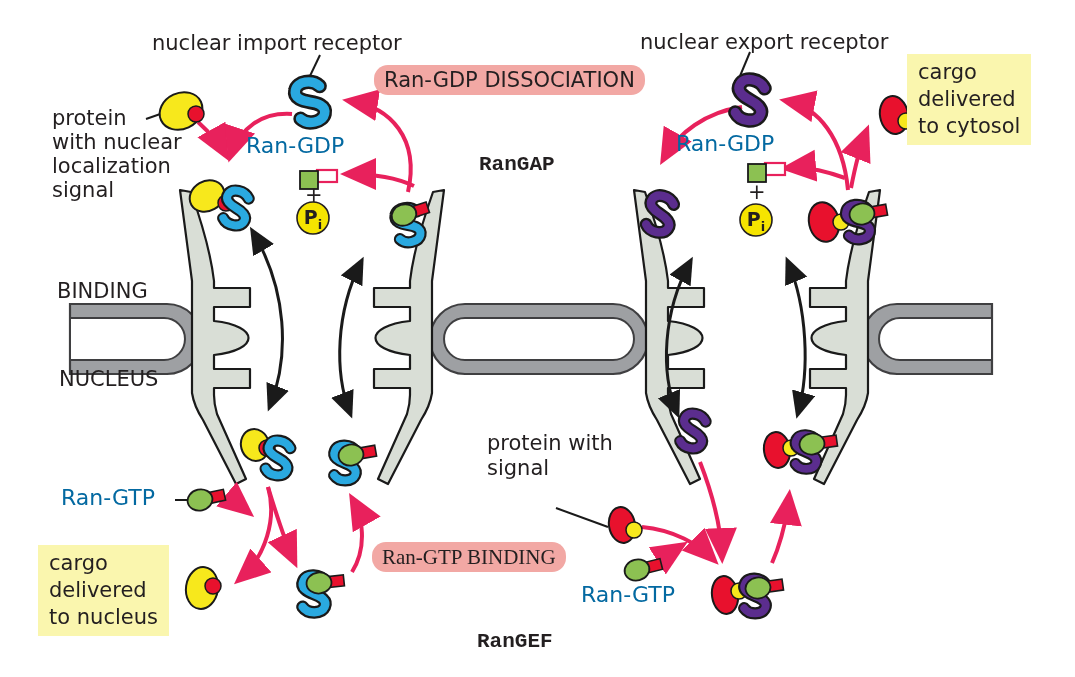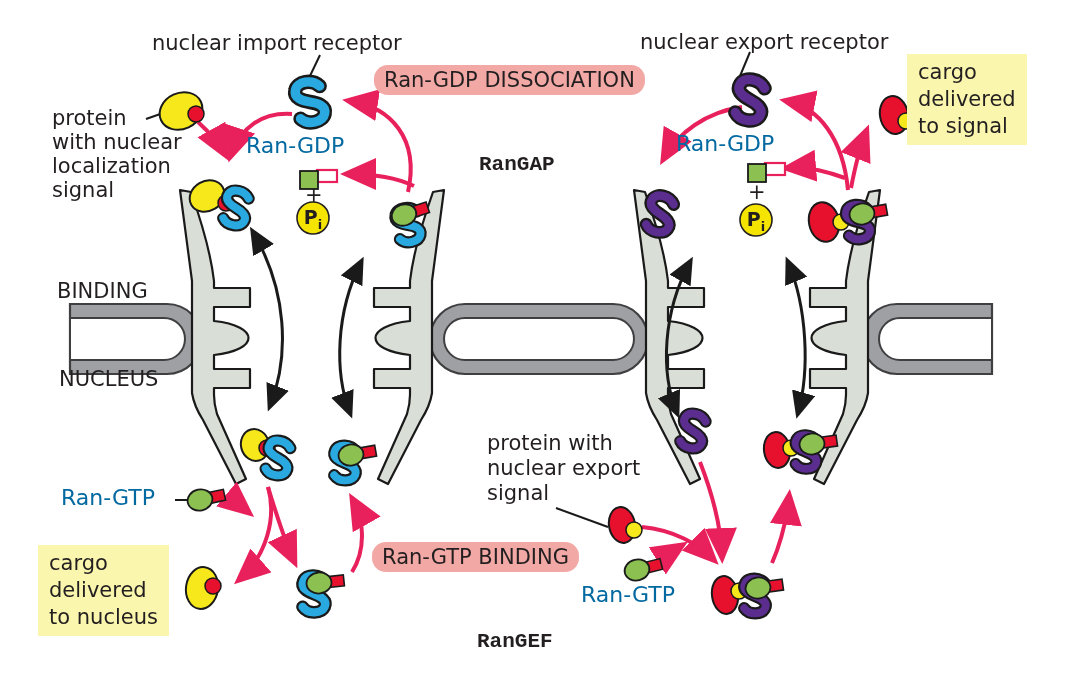--- a/index.html
+++ b/index.html
@@ -173,21 +173,21 @@
   <use href="#ranGtp" transform="translate(200,500) rotate(-12)"></use>
   <use href="#ranGtp" transform="translate(637,570) rotate(-14)"></use>
   <circle cx="313" cy="218" r="16" fill="#f5e400" stroke="#231f20" stroke-width="1.6"></circle>
   <circle cx="756" cy="220" r="16" fill="#f5e400" stroke="#231f20" stroke-width="1.6"></circle>
 </svg>
 
 <div class="lbl" style="left:152px;top:31px;">nuclear import receptor</div>
 <div class="lbl" style="left:640px;top:30px;">nuclear export receptor</div>
 
 <div class="lbl hl-pink" style="left:374px;top:65px;">Ran-GDP DISSOCIATION</div>
-<div class="lbl hl-pink" style="left:372px;top:542px;">Ran-GTP BINDING</div>
+<div class="lbl hl-pink" style="left:372px;top:542px;font-family:Liberation Serif, serif;">Ran-GTP BINDING</div>
 
 <div class="lbl bold-edit" style="left:479px;top:153px;">RanGAP</div>
 <div class="lbl bold-edit" style="left:477px;top:630px;">RanGEF</div>
 
 <div class="lbl pink-lbl" style="left:246px;top:134px;">Ran-GDP</div>
 <div class="lbl pink-lbl" style="left:676px;top:132px;">Ran-GDP</div>
 <div class="lbl pink-lbl" style="left:61px;top:486px;">Ran-GTP</div>
 <div class="lbl pink-lbl" style="left:581px;top:583px;">Ran-GTP</div>
 
 <div class="lbl" style="left:57px;top:279px;">BINDING</div>
@@ -195,28 +195,27 @@
 
 <div class="lbl" style="left:52px;top:106px;">
   <div>protein</div>
   <div>with nuclear</div>
   <div>localization</div>
   <div>signal</div>
 </div>
 
 <div class="lbl" style="left:487px;top:431px;line-height:25px;">
   <div>protein with</div>
-  <div>nuclear export</div>
   <div>signal</div>
 </div>
 
 <div class="lbl hl-yellow" style="left:907px;top:54px;">
   <div>cargo</div>
   <div>delivered</div>
-  <div>to signal</div>
+  <div>to cytosol</div>
 </div>
 
 <div class="lbl hl-yellow" style="left:38px;top:545px;">
   <div>cargo</div>
   <div>delivered</div>
   <div>to nucleus</div>
 </div>
 
 <div class="lbl plus-sign" style="left:305px;top:183px;">+</div>
 <div class="lbl plus-sign" style="left:748px;top:180px;">+</div>

